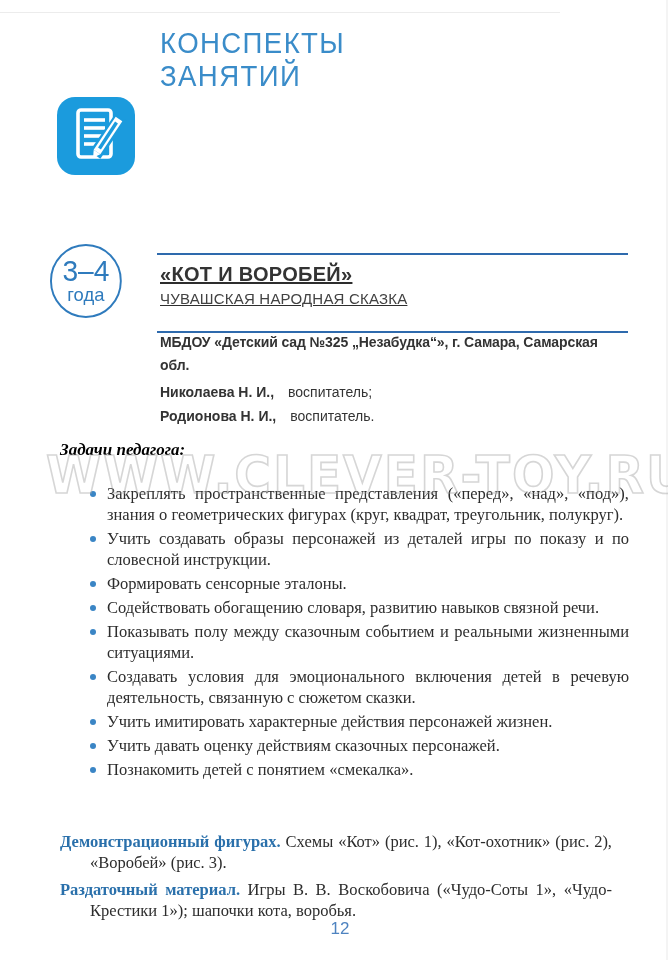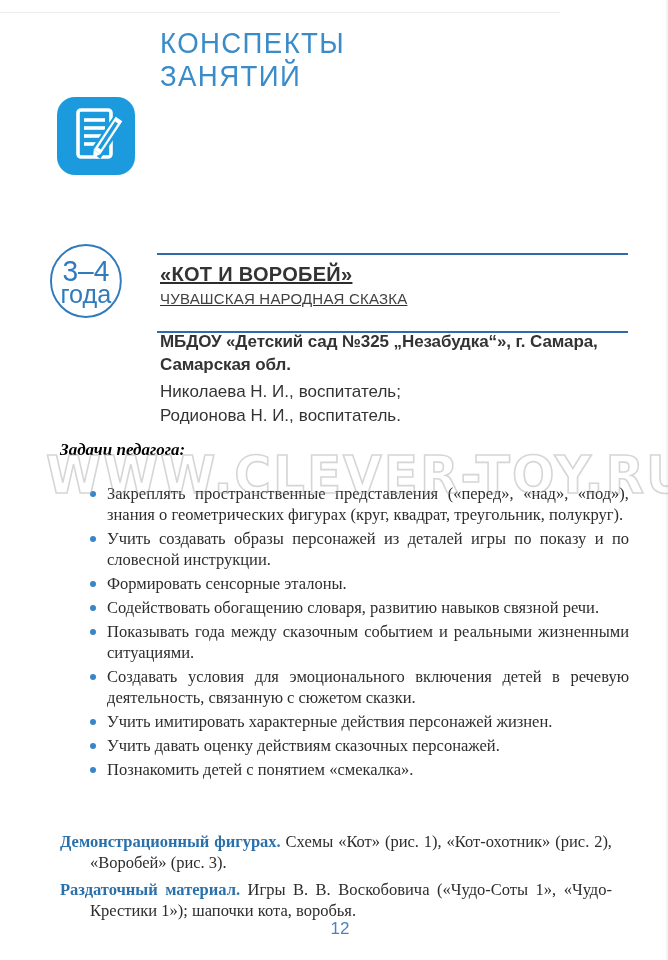--- a/index.html
+++ b/index.html
@@ -20,46 +20,46 @@
   .notes-icon { position:absolute; left:57px; top:97px; width:78px; height:78px; }
 
   .age-badge {
     position:absolute; left:50px; top:244px; width:70px; height:70px;
     border:2px solid #2f7bbd; border-radius:50%;
     display:flex; flex-direction:column; align-items:center; justify-content:center;
     color:#2f7bbd; font-family:"Liberation Sans", sans-serif;
     transform:scaleX(0.97); transform-origin:left top;
   }
   .age-range { font-size:29px; line-height:27px; }
-  .age-unit  { font-size:26px; line-height:19px; }
+  .age-unit  { font-size:19px; line-height:19px; }
 
   .title-block {
     position:absolute; left:157px; top:253px; width:468px;
     border-top:2px solid #2e6aad; border-bottom:2px solid #2e6aad;
     padding:8px 0 22px 3px;
     text-decoration:underline;
   }
   .lesson-title {
     font-family:"Liberation Sans", sans-serif; font-weight:bold;
     font-size:20px; line-height:22px; color:#333333; letter-spacing:0.3px;
   }
   .lesson-subtitle {
     font-family:"Liberation Sans", sans-serif;
     font-size:15px; line-height:21px; color:#424242; letter-spacing:0.2px; margin-top:3px;
   }
 
   .byline {
     position:absolute; left:160px; top:331px; width:455px;
-    font-family:"Liberation Sans", sans-serif; font-size:17px; line-height:22.5px; color:#333;
+    font-family:"Liberation Sans", sans-serif; font-size:14px; line-height:22.5px; color:#333;
   }
   .institution { font-weight:bold; letter-spacing:-0.1px; }
   .authors { margin-top:4px; }
   .author-row { line-height:24px; }
-  .author-name { font-weight:normal; }
-  .author-role { font-weight:normal; margin-left:5px; }
+  .author-name { font-weight:bold; }
+  .author-role { font-weight:normal; margin-left:14px; }
 
   .tasks-heading {
     position:absolute; left:60px; top:440px;
     font-size:17px; font-weight:bold; color:#000000;font-style:italic;
   }
   .tasks-list { position:absolute; left:60px; top:466px; width:552px; margin:17px; padding:0; list-style:none; }
   .task-item {
     position:relative; padding-left:30px; margin-bottom:3px;
     font-size:16.5px; line-height:21px; text-align:justify;
   }
@@ -137,21 +137,21 @@
     </div>
   </div>
 
   <div class="tasks-heading">Задачи педагога:</div>
 
   <ul class="tasks-list">
     <li class="task-item">Закреплять пространственные представления («перед», «над», «под»), знания о геометрических фигурах (круг, квадрат, треугольник, полу­круг).</li>
     <li class="task-item">Учить создавать образы персонажей из деталей игры по показу и по словесной инструкции.</li>
     <li class="task-item">Формировать сенсорные эталоны.</li>
     <li class="task-item">Содействовать обогащению словаря, развитию навыков связной речи.</li>
-    <li class="task-item">Показывать года между сказочным событием и реальными жизнен­ными ситуациями.</li>
+    <li class="task-item">Показывать полу между сказочным событием и реальными жизнен­ными ситуациями.</li>
     <li class="task-item">Создавать условия для эмоционального включения детей в речевую деятельность, связанную с сюжетом сказки.</li>
     <li class="task-item">Учить имитировать характерные действия персонажей жизнен.</li>
     <li class="task-item">Учить давать оценку действиям сказочных персонажей.</li>
     <li class="task-item">Познакомить детей с понятием «смекалка».</li>
   </ul>
 
   <div class="materials">
     <p class="material-para">
       <span class="material-label">Демонстрационный фигурах.</span>
       <span>Схемы «Кот» (рис. 1), «Кот-охотник» (рис. 2), «Воробей» (рис. 3).</span>

